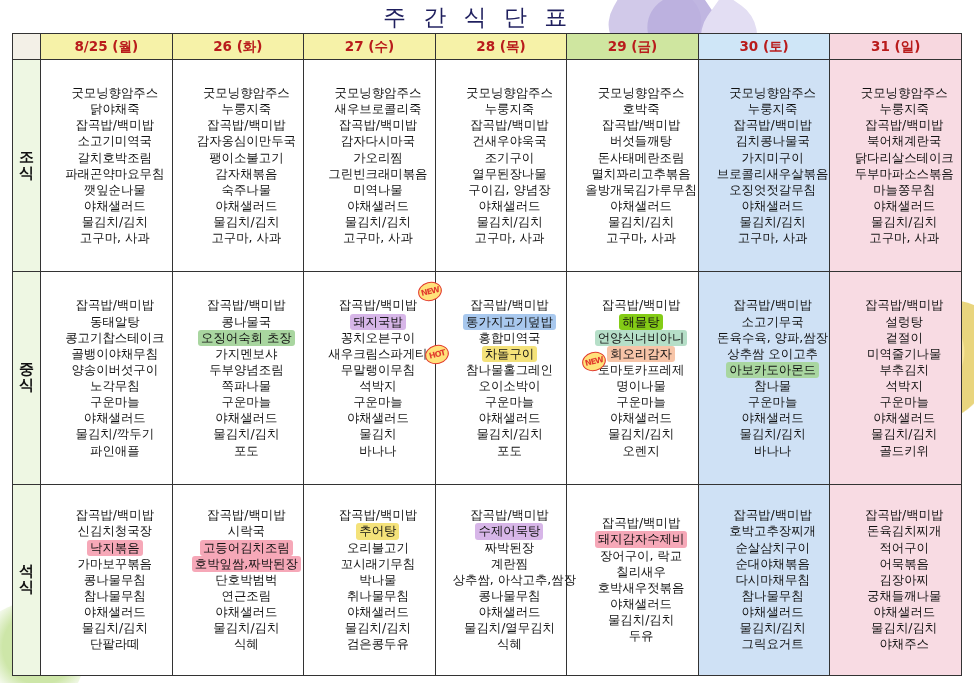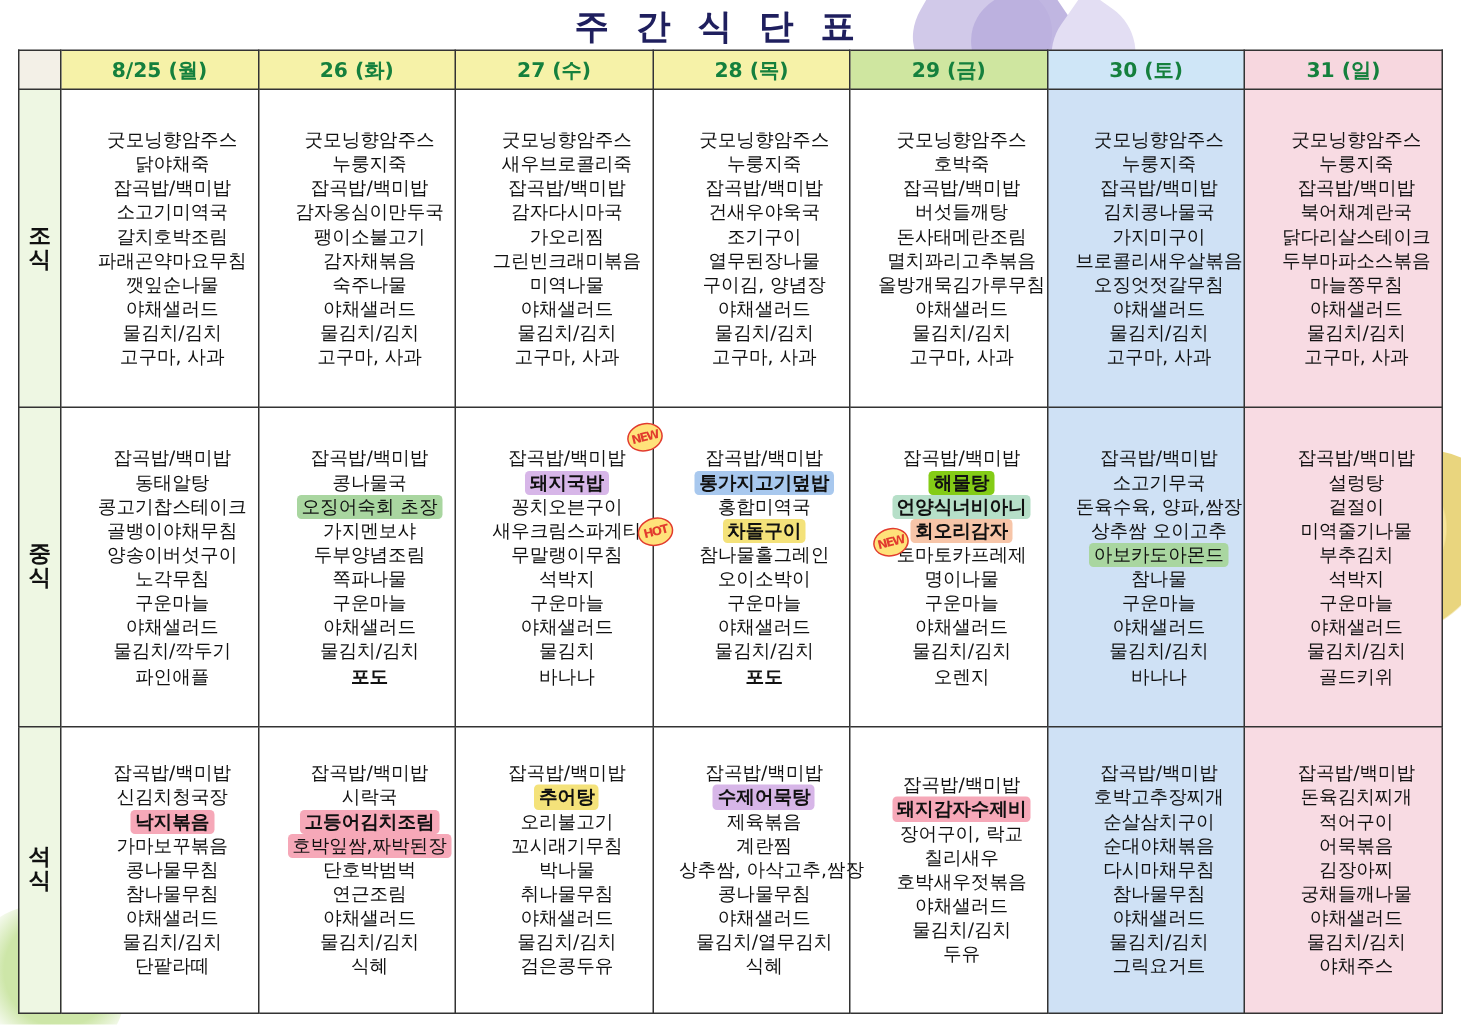--- a/index.html
+++ b/index.html
@@ -52,21 +52,21 @@
   .header-row {
     position: absolute; top: 0; left: 0; width: 974px; height: 32px;
   }
   .notice {
     position: absolute; top: 5px; left: 10px;
     font-size: 14.5px; font-weight: bold; color: #1a1a1a;
     letter-spacing: -0.3px;
   }
   .doc-title {
     position: absolute; top: 2px; left: 383px;
-    font-size: 23px; font-weight: bold; color: #1f1f5e;
+    font-size: 23px; font-weight: normal; color: #1f1f5e;
     letter-spacing: 5px;
     text-shadow: 0 1px 0 #ffffff;
   }
 
   
   table.menu {
     position: absolute; top: 33px; left: 12px;
     width: 950px; height: 643px;
     border-collapse: collapse;
     table-layout: fixed;
@@ -75,21 +75,21 @@
   table.menu td, table.menu th {
     border: 1.4px solid #333333;
     text-align: center;
     vertical-align: middle;
     padding: 0;
   }
   thead th {
     height: 26px;
     font-size: 13.5px;
     font-weight: bold;
-    color: #15803d;
+    color: #b91c1c;
   }
   th.corner { width: 28px; background: #f3f0e7; }
   th.d0 { background: #f6f2a8; }
   th.d1 { background: #f6f2a8; }
   th.d2 { background: #f6f2a8; }
   th.d3 { background: #f6f2a8; }
   th.d4 { background: #cfe6a0; }
   th.d5 { background: #cfe6f7; }
   th.d6 { background: #f7d7df; }
 
@@ -117,21 +117,21 @@
   
   .hl { display: inline-block; padding: 0 3px; border-radius: 3px; }
   .hl-pink   { background: #f6a8b8; }
   .hl-green  { background: #a9d6a0; }
   .hl-purple { background: #d7b6e8; }
   .hl-blue   { background: #a8c8ee; }
   .hl-yellow { background: #f4e27a; }
   .hl-orange { background: #84cc16; }
   .hl-peach  { background: #f7c5a8; }
   .hl-mint   { background: #b6dfc8; }
-  .bold { font-weight: bold; text-align: right; }
+  .bold { font-weight: normal; text-align: right; }
 
   
   .sticker {
     position: absolute;
     font-size: 8px;
     font-weight: bold;
     color: #e23b2e;
     background: #ffe27a;
     border: 1.5px solid #e23b2e;
     border-radius: 50%;
@@ -415,21 +415,21 @@
               <div class="item"><span>취나물무침</span></div>
               <div class="item"><span>야채샐러드</span></div>
               <div class="item"><span>물김치/김치</span></div>
               <div class="item"><span>검은콩두유</span></div>
             </div>
           </td>
           <td class="cell bg-week">
             <div class="items relwrap">
               <div class="item"><span>잡곡밥/백미밥</span></div>
               <div class="item"><span class="hl hl-purple bold">수제어묵탕</span></div>
-              <div class="item"><span>제육볶음</span></div>
+              <div class="item"><span>짜박된장</span></div>
               <div class="item"><span>계란찜</span></div>
               <div class="item"><span>상추쌈, 아삭고추,쌈장</span></div>
               <div class="item"><span>콩나물무침</span></div>
               <div class="item"><span>야채샐러드</span></div>
               <div class="item"><span>물김치/열무김치</span></div>
               <div class="item"><span>식혜</span></div>
             </div>
           </td>
           <td class="cell bg-fri">
             <div class="items relwrap">

